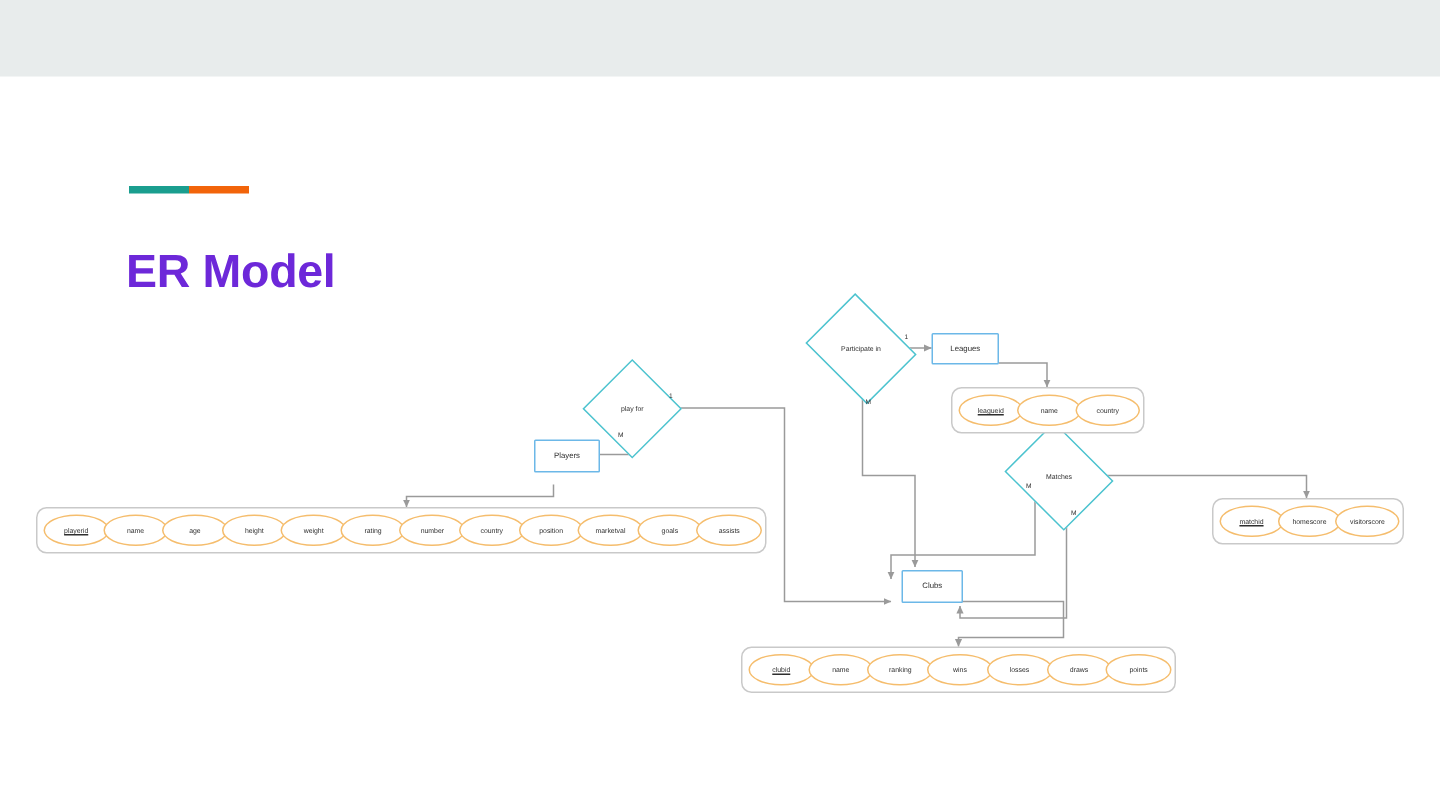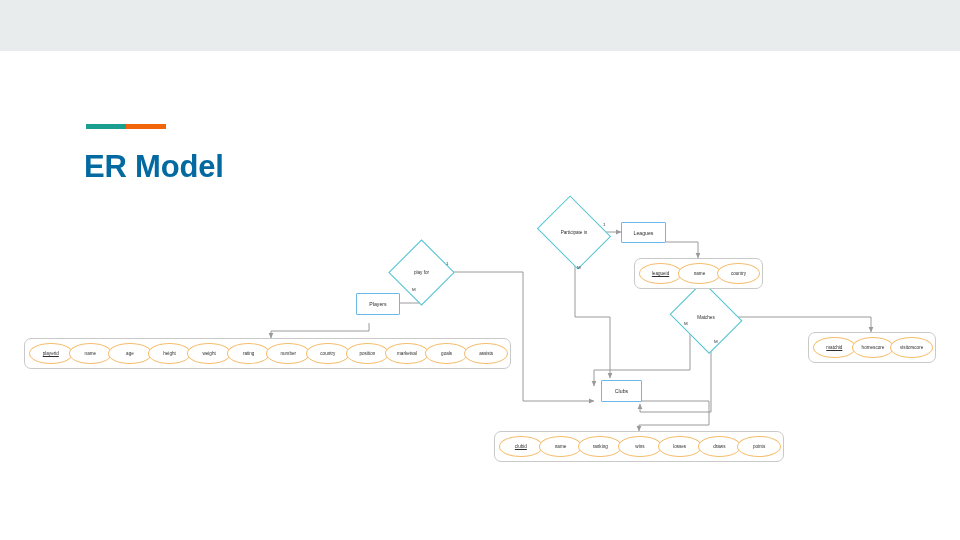--- a/index.html
+++ b/index.html
@@ -20,22 +20,22 @@
   
   .accent-bar{
     position:absolute;left:86px;top:124px;width:80px;height:5px;
     display:flex;
   }
   .accent-bar .seg{height:100%;}
   .accent-bar .seg-teal{width:50%;background:#1a9e8f;}
   .accent-bar .seg-orange{width:50%;background:#f2640a;}
 
   .page-title{
-    position:absolute;left:84px;top:146px;
-    font-size:31px;font-weight:bold;color:#0369a1;
+    position:absolute;left:84px;top:160px;
+    font-size:31px;font-weight:bold;color:#6d28d9;
     letter-spacing:-0.2px;line-height:42px;
     white-space:nowrap;
   }
 
   
   #diagram{position:absolute;left:0;top:190px;width:960px;height:290px;}
   #wires{position:absolute;left:0;top:0;width:960px;height:290px;}
 
   
   .entity{

